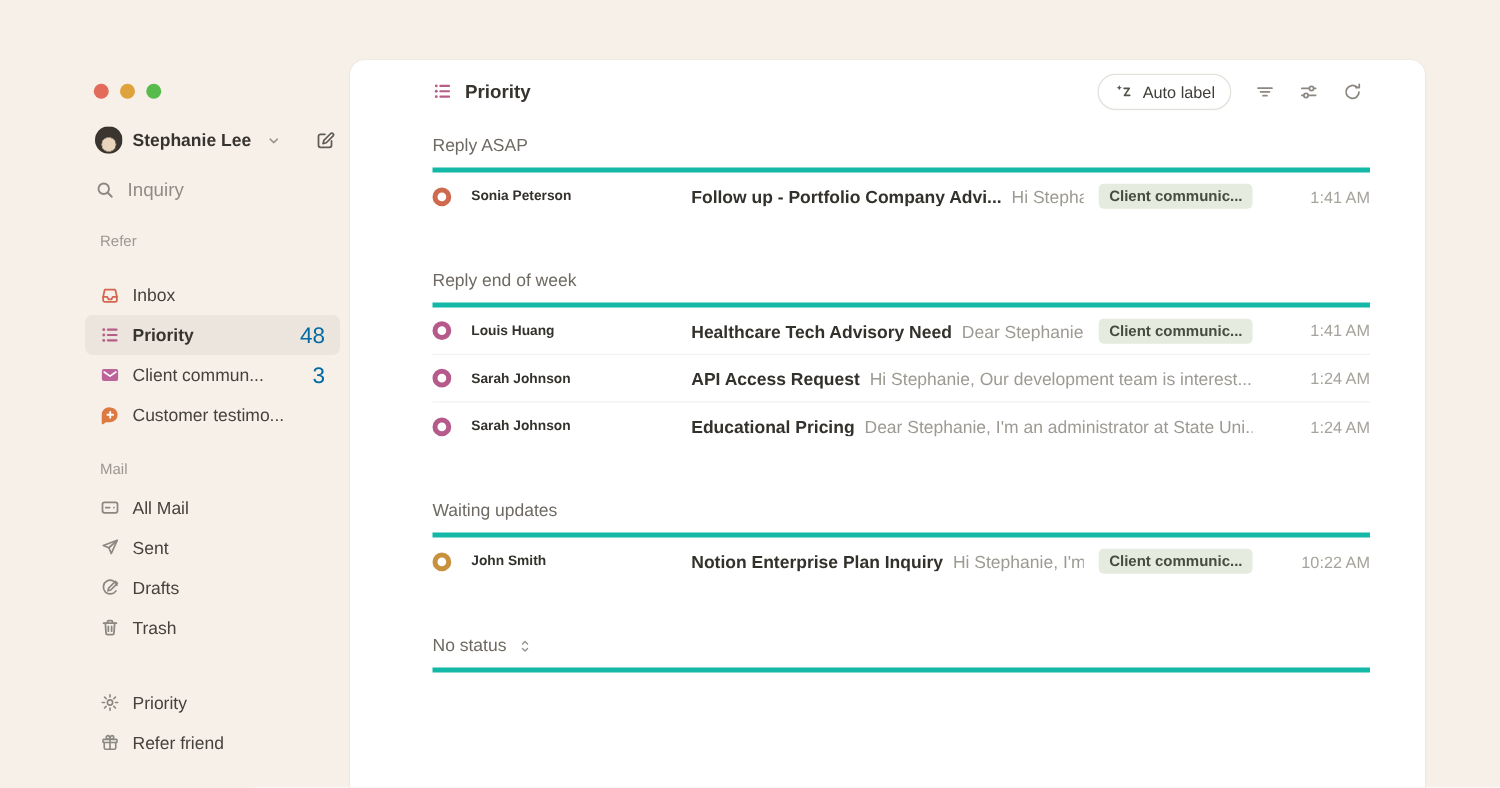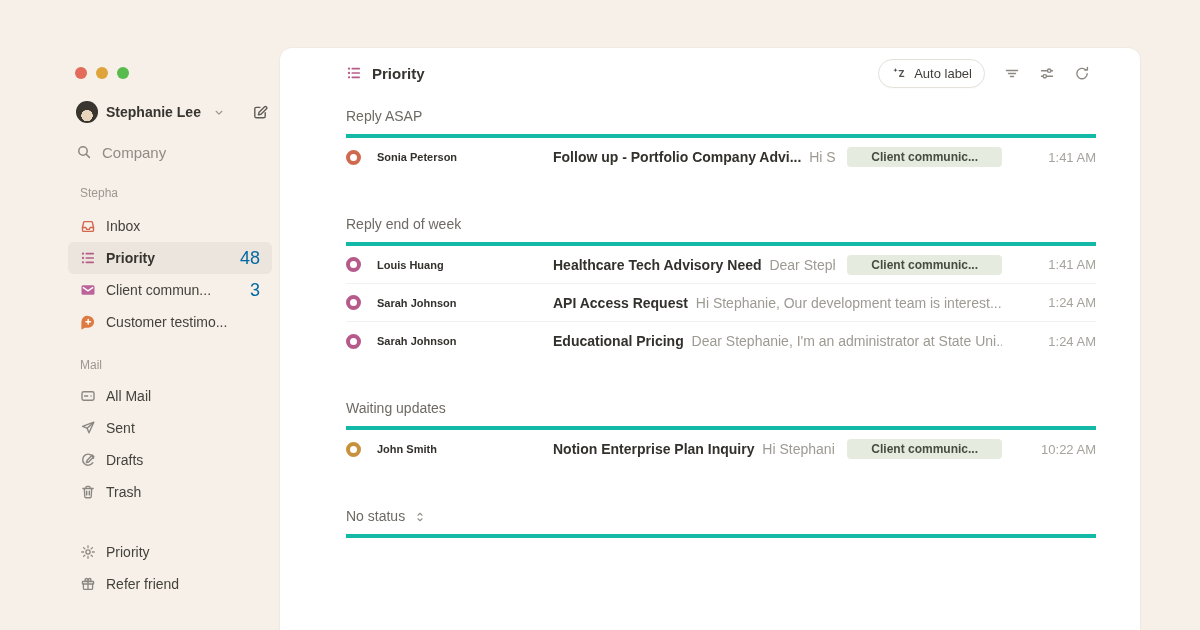--- a/index.html
+++ b/index.html
@@ -25,21 +25,21 @@
   .avatar {
     width:22px; height:22px; border-radius:50%; flex:0 0 22px;
     background:radial-gradient(circle at 50% 68%, #e9d5bc 0 33%, #3a362f 34%);
     border:1px solid rgba(0,0,0,.08);
   }
   .profile-name { font-size:14px; font-weight:700; color:#37342f; }
   .profile-row .chev { width:13px; height:13px; color:#9b978f; margin-left:2px; }
   .compose-btn { margin-left:auto; width:20px; height:20px; color:#5f5c56; cursor:pointer; }
   .search-row { display:flex; align-items:center; gap:10px; height:28px; padding:0 8px; margin-top:12px; color:#908c85; font-size:15px; }
   .side-label { margin-top:20px; padding:0 12px; height:16px; font-size:12px; color:#9c9791; }
-  .side-list { margin-top:8px; }
+  .side-list { margin-top:18px; }
   .side-list.tight { margin-top:6px; }
   .side-item {
     display:flex; align-items:center; gap:10px; height:32px;
     padding:0 12px; border-radius:6px; font-size:14px; color:#45423c; cursor:pointer;
   }
   .side-item.selected { background:#ebe5dd; font-weight:700; color:#37342f; }
   .side-item .count { margin-left:auto; font-size:18px; color:#0369a1; font-weight:400; }
   .side-footer { margin-top:28px; }
 
   
@@ -74,21 +74,21 @@
 
   .mail-row { display:flex; align-items:center; height:38px; border-bottom:1px solid #f3f1ee; cursor:pointer; }
   .mail-row:last-child { border-bottom:none; }
   .donut { width:15px; height:15px; flex:0 0 15px; border:4.6px solid #ccc; border-radius:50%; }
   .sender { width:176px; flex:0 0 176px; margin-left:16px; font-size:11px; font-weight:700; color:#33312c;
             white-space:nowrap; overflow:hidden; }
   .snippet { flex:1 1 auto; min-width:0; white-space:nowrap; overflow:hidden; font-size:14px; }
   .subject { font-weight:700; color:#33312c; }
   .preview { color:#9d9a93; margin-left:4px; }
   .badge {
-    flex:0 0 auto; margin-left:12px; padding:3px 24px; border-radius:4px;
+    flex:0 0 auto; margin-left:12px; padding:3px 8px; border-radius:4px;
     background:var(--badge-bg,#e5ecdf); color:var(--badge-text,#474c41);
     font-size:12px; font-weight:700; white-space:nowrap;
   }
   .time { flex:0 0 80px; margin-left:14px; text-align:right; font-size:13px; color:#a6a39c; white-space:nowrap; }
 </style>
 </head>
 <body>
 
 <div class="traffic">
   <span style="background: rgb(226, 107, 91);"></span>
@@ -112,23 +112,23 @@
         </svg>
       </span>
   </div>
   <div class="search-row">
     <span class="icon">
         <svg viewBox="0 0 16 16" fill="none" stroke="currentColor" stroke-width="1.5" stroke-linecap="round">
           <circle cx="7" cy="7" r="4.2"></circle>
           <path d="M10.2 10.2 13.4 13.4"></path>
         </svg>
       </span>
-    <span>Company</span>
-  </div>
-  <div class="side-label">Stepha</div>
+    <span>Inquiry</span>
+  </div>
+  <div class="side-label">Refer</div>
   <div class="side-list" id="views-list">
       <div class="side-item">
     <span class="icon" style="color: rgb(212, 101, 78);">
           <svg viewBox="0 0 16 16" fill="none" stroke="currentColor" stroke-width="1.4" stroke-linecap="round" stroke-linejoin="round">
             <path d="M4.6 3.6h6.8a1 1 0 0 1 1 .8l1.1 5.1v2.7a1.2 1.2 0 0 1-1.2 1.2H3.7a1.2 1.2 0 0 1-1.2-1.2V9.5l1.1-5.1a1 1 0 0 1 1-.8z"></path>
             <path d="M2.5 9.5h3.3l1 1.9h2.4l1-1.9h3.3"></path>
           </svg>
         </span>
     <span>Inbox</span>
     <span class="count"></span>

